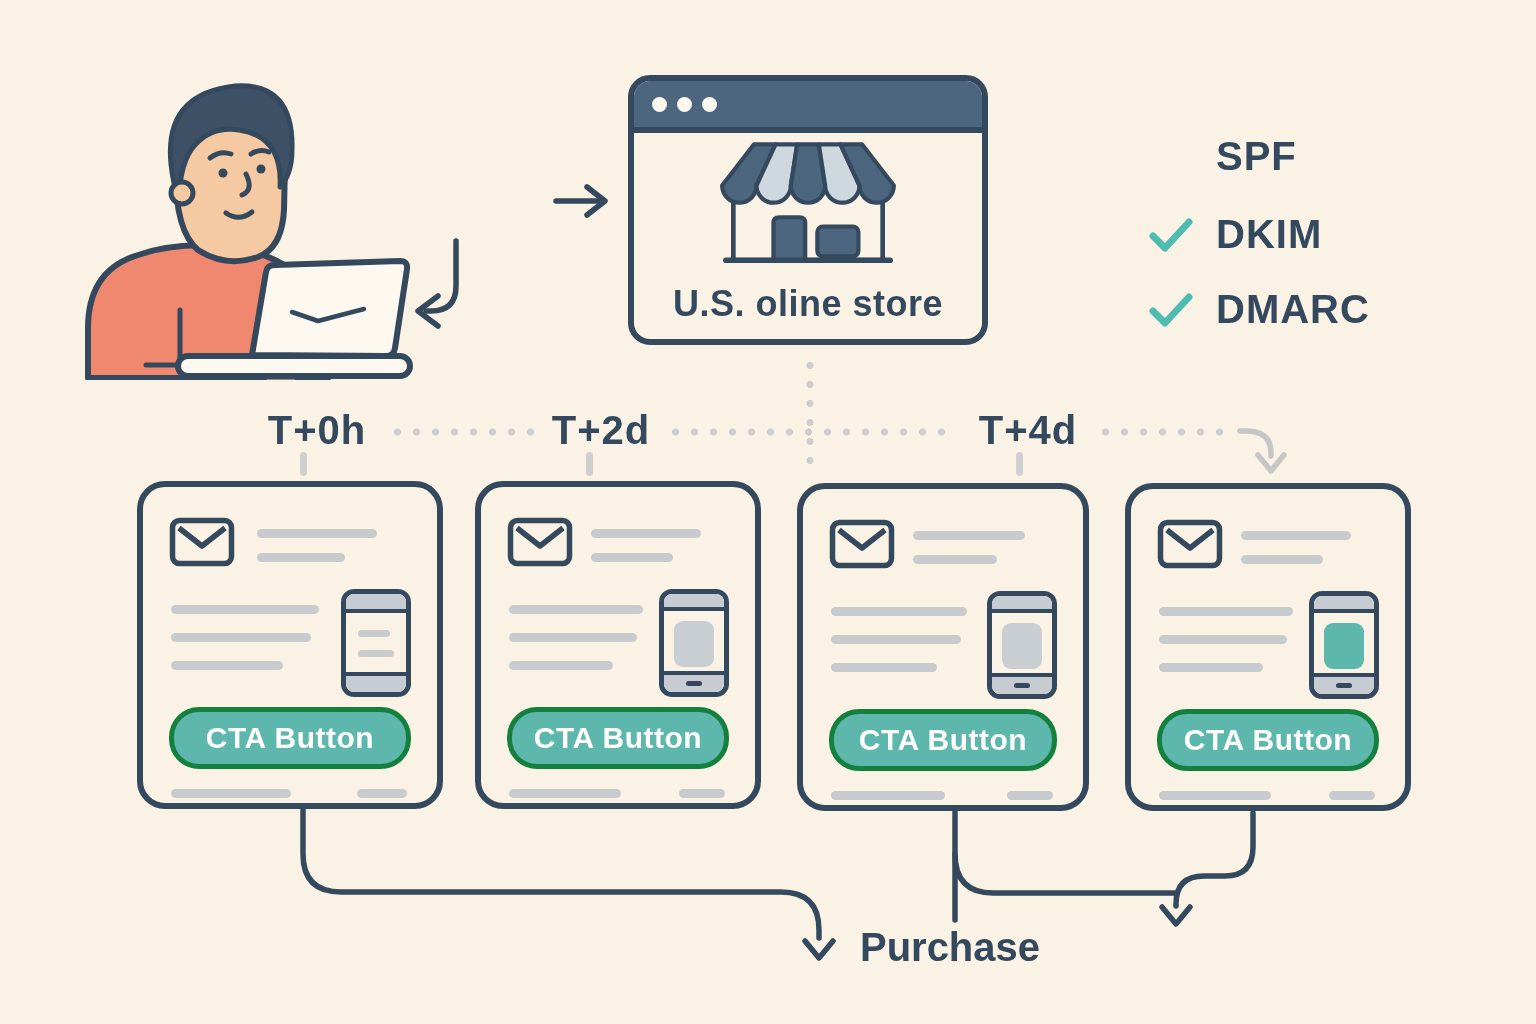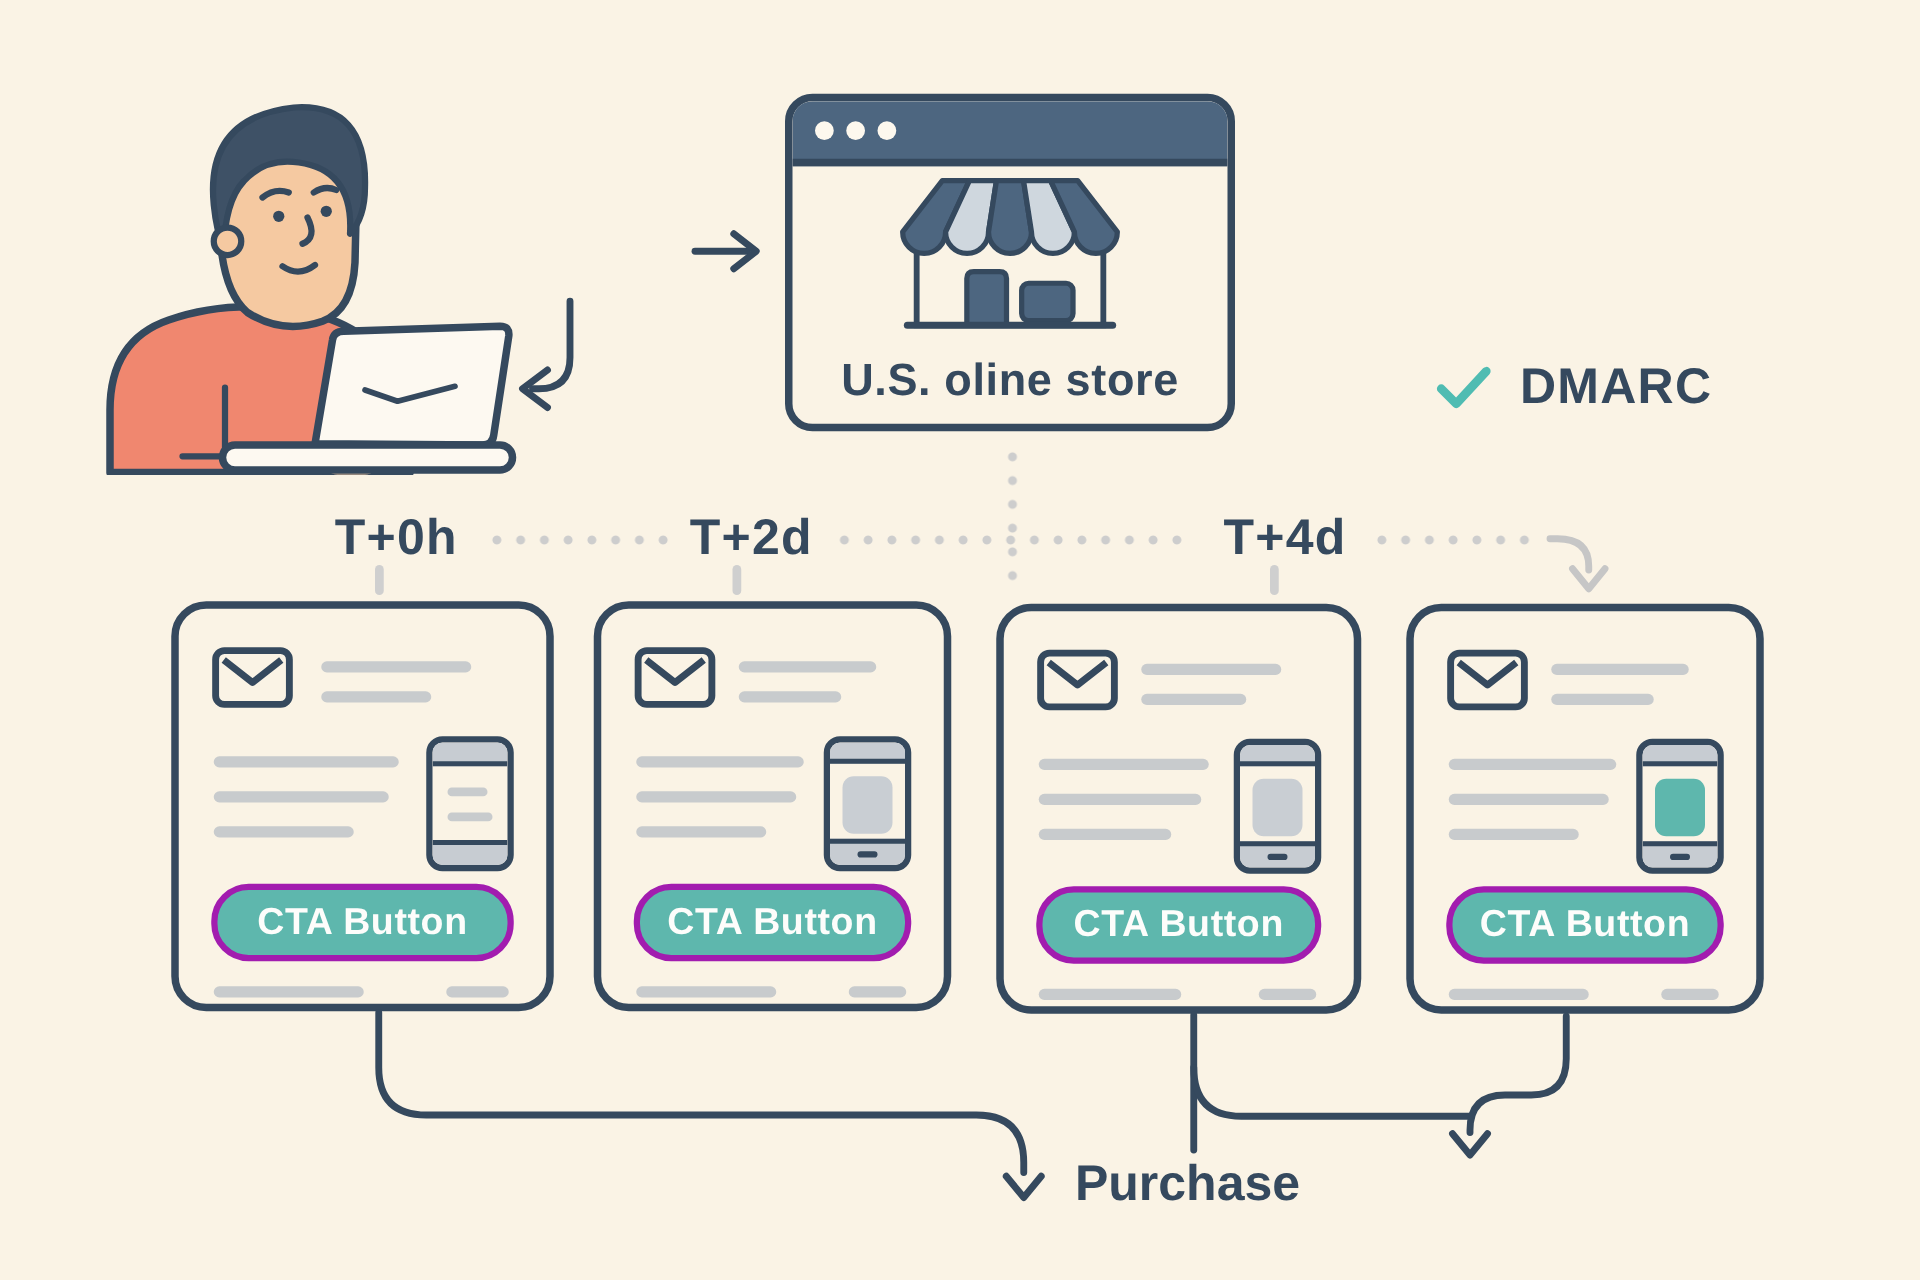--- a/index.html
+++ b/index.html
@@ -60,21 +60,21 @@
   .ph-lines{display:none;position:absolute;left:12px;top:36px;}
   .ph-lines div{height:7px;border-radius:4px;background:#c8cbcd;margin-bottom:13px;}
   .ph-square{display:none;position:absolute;left:50%;top:27px;transform:translateX(-50%);width:40px;height:46px;border-radius:9px;}
   .phone-lines .ph-lines{display:block;}
   .phone-lines .ph-top{height:15px;}
   .phone-lines .ph-bottom{height:16px;}
   .phone-gray .ph-square{display:block;background:#c9ced3;}
   .phone-teal .ph-square{display:block;background:#5eb7ad;}
   .cta{
     position:absolute;left:26px;right:26px;top:220px;height:62px;
-    background:#5eb7ad;border:5px solid #a21caf;border-radius:30px;
+    background:#5eb7ad;border:5px solid #15803d;border-radius:30px;
     display:flex;align-items:center;justify-content:center;
     color:#fdfdfb;font-size:30px;font-weight:bold;letter-spacing:.5px;
     box-sizing:border-box;cursor:pointer;
   }
   
   .overlay{position:absolute;left:0;top:0;pointer-events:none;}
 </style>
 </head>
 <body>
 
@@ -131,20 +131,32 @@
 
       <path d="M73,132 L73,92 Q73,86 79,86 L101,86 Q107,86 107,92 L107,132 Z" fill="#4d6680" stroke="#35495e" stroke-width="4.5"></path>
 
       <rect x="120" y="96" width="44" height="32" rx="6" fill="#4d6680" stroke="#35495e" stroke-width="4.5"></rect>
 
       <path d="M22,132 L198,132" stroke="#35495e" stroke-width="6" stroke-linecap="round"></path>
     </svg>
     <div class="store-label">U.S. oline store</div>
   </div>
 
+  <div class="auth-row" style="left:1148px;top:134px;">
+    <svg width="46" height="38" viewBox="0 0 46 38" style="visibility: hidden;">
+      <path d="M5,20 L17,32 L41,6" fill="none" stroke="#4fbcb2" stroke-width="7" stroke-linecap="round" stroke-linejoin="round"></path>
+    </svg>
+    <span class="auth-label">SPF</span>
+  </div>
+  <div class="auth-row" style="left:1148px;top:212px;">
+    <svg width="46" height="38" viewBox="0 0 46 38">
+      <path d="M5,20 L17,32 L41,6" fill="none" stroke="#4fbcb2" stroke-width="7" stroke-linecap="round" stroke-linejoin="round"></path>
+    </svg>
+    <span class="auth-label">DKIM</span>
+  </div>
   <div class="auth-row" style="left:1148px;top:287px;">
     <svg width="46" height="38" viewBox="0 0 46 38">
       <path d="M5,20 L17,32 L41,6" fill="none" stroke="#4fbcb2" stroke-width="7" stroke-linecap="round" stroke-linejoin="round"></path>
     </svg>
     <span class="auth-label">DMARC</span>
   </div>
 
   <div class="tlabel" style="left:317px;top:408px;">T+0h</div>
   <div class="tlabel" style="left:601px;top:408px;">T+2d</div>
   <div class="tlabel" style="left:1028px;top:408px;">T+4d</div>

